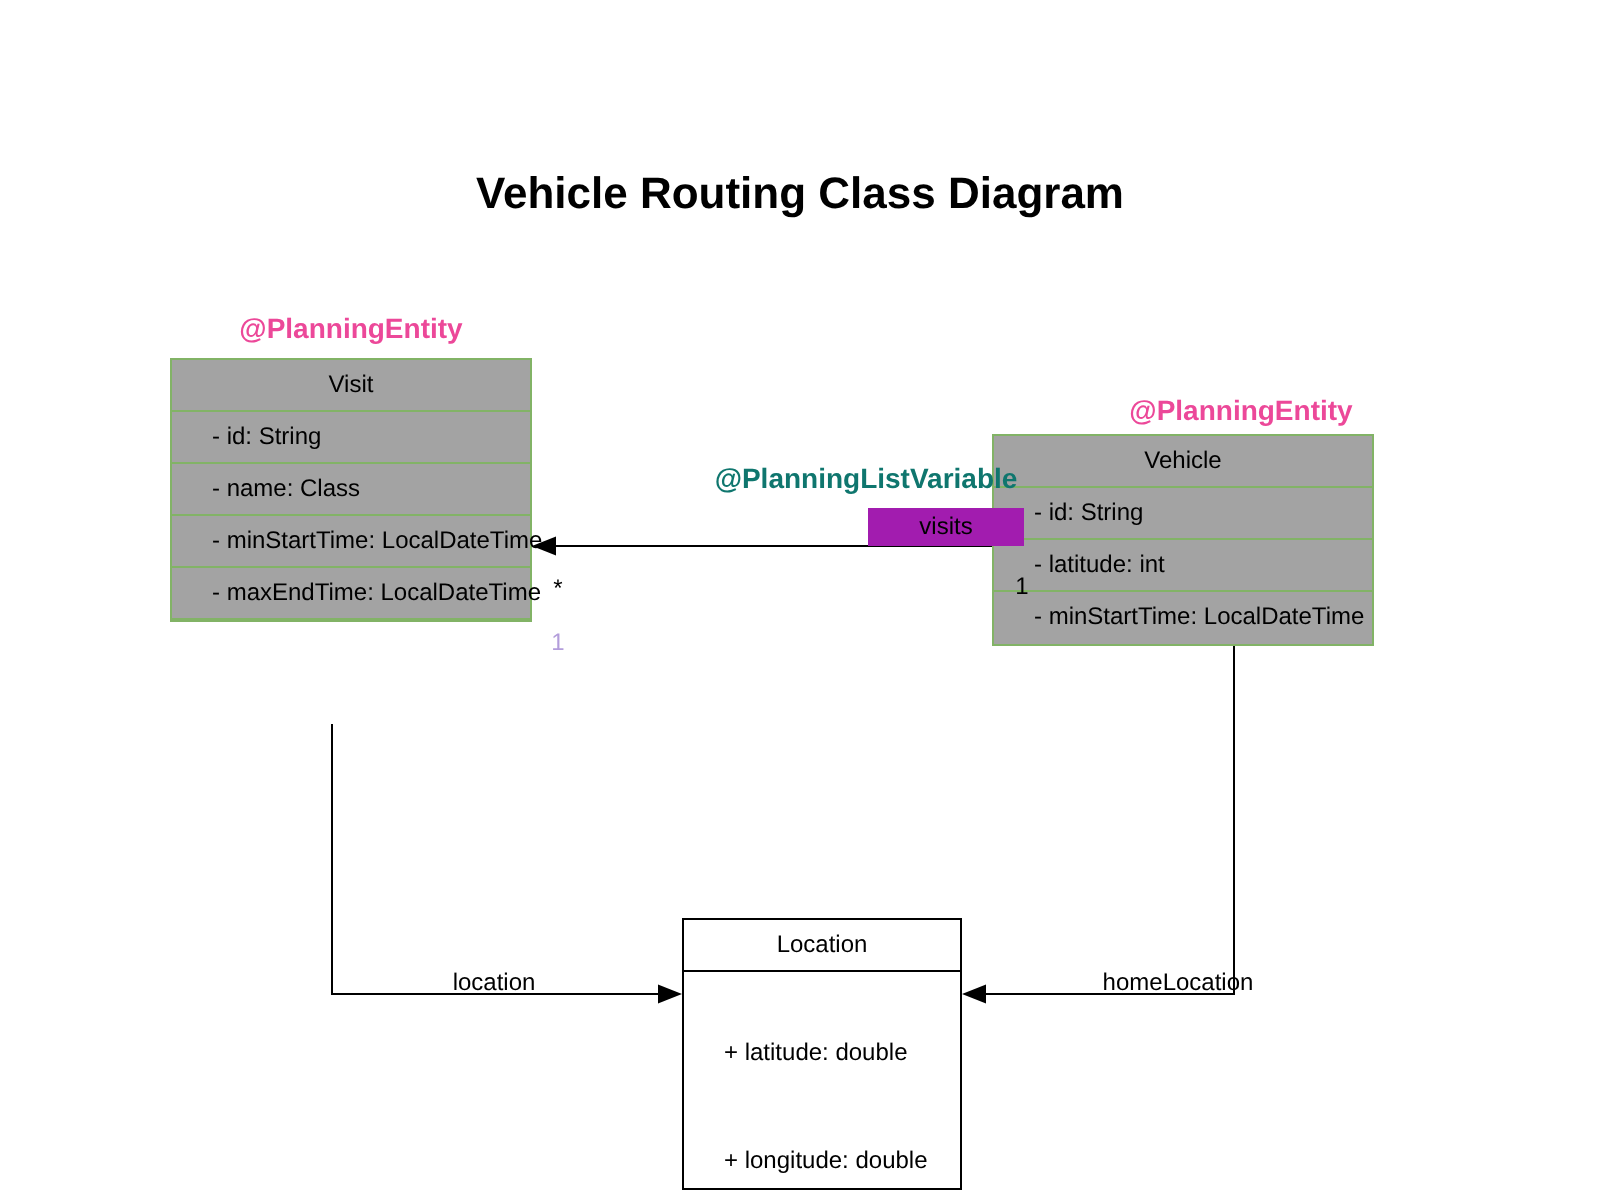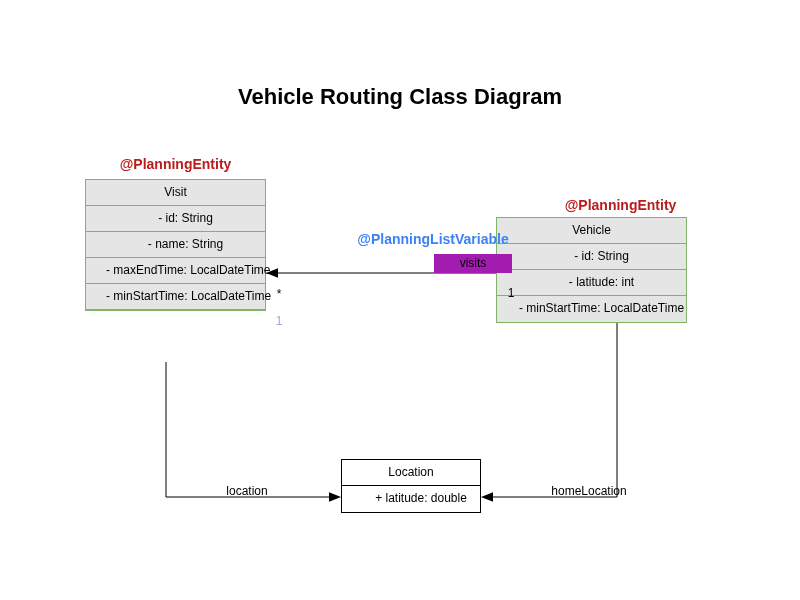--- a/index.html
+++ b/index.html
@@ -25,50 +25,49 @@
     left: 0; top: 0;
     width: 800px; height: 600px;
   }
   .uml-class {
     position: absolute;
     border: 1px solid #000;
     background: #fff;
     font-size: 12px;
   }
   .uml-class.green {
-    background: #e5e5e5;
+    background: #a3a3a3;
     border-color: #82b366;
   }
   .uml-header {
     height: 26px;
     line-height: 25px;
     text-align: center;
     border-bottom: 1px solid #000;
     white-space: nowrap;
   }
   .green .uml-header { border-bottom-color: #82b366; }
   .uml-row {
     height: 26px;
     line-height: 25px;
     padding-left: 20px;
     border-bottom: 1px solid #82b366;
     white-space: nowrap;
-    text-align: center;
   }
   .uml-row.last { border-bottom: none; }
-  .uml-row.plain { border-bottom: none; }
+  .uml-row.plain { border-bottom: none; margin-top: 28px; }
   .annotation {
     position: absolute;
     font-size: 14px;
     font-weight: bold;
     text-align: center;
     white-space: nowrap;
   }
-  .annotation.green { color: #b91c1c; }
-  .annotation.orange { color: #3b82f6; }
+  .annotation.green { color: #ec4899; }
+  .annotation.orange { color: #0f766e; }
   .edge-label-box {
     position: absolute;
     left: 434px; top: 254px;
     width: 78px; height: 19px;
     background: #a21caf;
     font-size: 12px;
     line-height: 19px;
     text-align: center;
   }
   .edge-name {
@@ -102,36 +101,37 @@
     <path d="M617,323 L617,497 L492,497" stroke="#000000" stroke-width="1" fill="none"></path>
     <path d="M481,497 L493,492.2 L493,501.8 Z" fill="#000000" stroke="none"></path>
   </svg>
 
   <div class="diagram-title">Vehicle Routing Class Diagram</div>
 
   <div class="annotation green" style="left:85px; top:156px; width:181px;">@PlanningEntity</div>
   <div class="uml-class green" style="left:85px; top:179px; width:181px;">
     <div class="uml-header">Visit</div>
     <div class="uml-row">- id: String</div>
-    <div class="uml-row">- name: String</div>
+    <div class="uml-row">- name: Class</div>
+    <div class="uml-row">- minStartTime: LocalDateTime</div>
     <div class="uml-row">- maxEndTime: LocalDateTime</div>
-    <div class="uml-row">- minStartTime: LocalDateTime</div>
   </div>
 
   <div class="annotation green" style="left:525px; top:197px; width:191px;">@PlanningEntity</div>
   <div class="uml-class green" style="left:496px; top:217px; width:191px;">
     <div class="uml-header">Vehicle</div>
     <div class="uml-row">- id: String</div>
     <div class="uml-row">- latitude: int</div>
     <div class="uml-row last">- minStartTime: LocalDateTime</div>
   </div>
 
   <div class="uml-class" style="left:341px; top:459px; width:140px;">
     <div class="uml-header">Location</div>
     <div class="uml-row plain">+ latitude: double</div>
+    <div class="uml-row plain">+ longitude: double</div>
   </div>
 
   <div class="annotation orange" style="left:352px; top:231px; width:162px;">@PlanningListVariable</div>
   <div class="edge-label-box">visits</div>
   <div class="multiplicity" style="left:272px; top:287px;">*</div>
   <div class="multiplicity" style="left:504px; top:286px;">1</div>
   <div class="multiplicity purple" style="left:272px; top:314px;">1</div>
 
   <div class="edge-name" style="left:202px; top:484px; width:90px;">location</div>
   <div class="edge-name" style="left:511px; top:484px; width:90px;margin-left:33px;">homeLocation</div>

